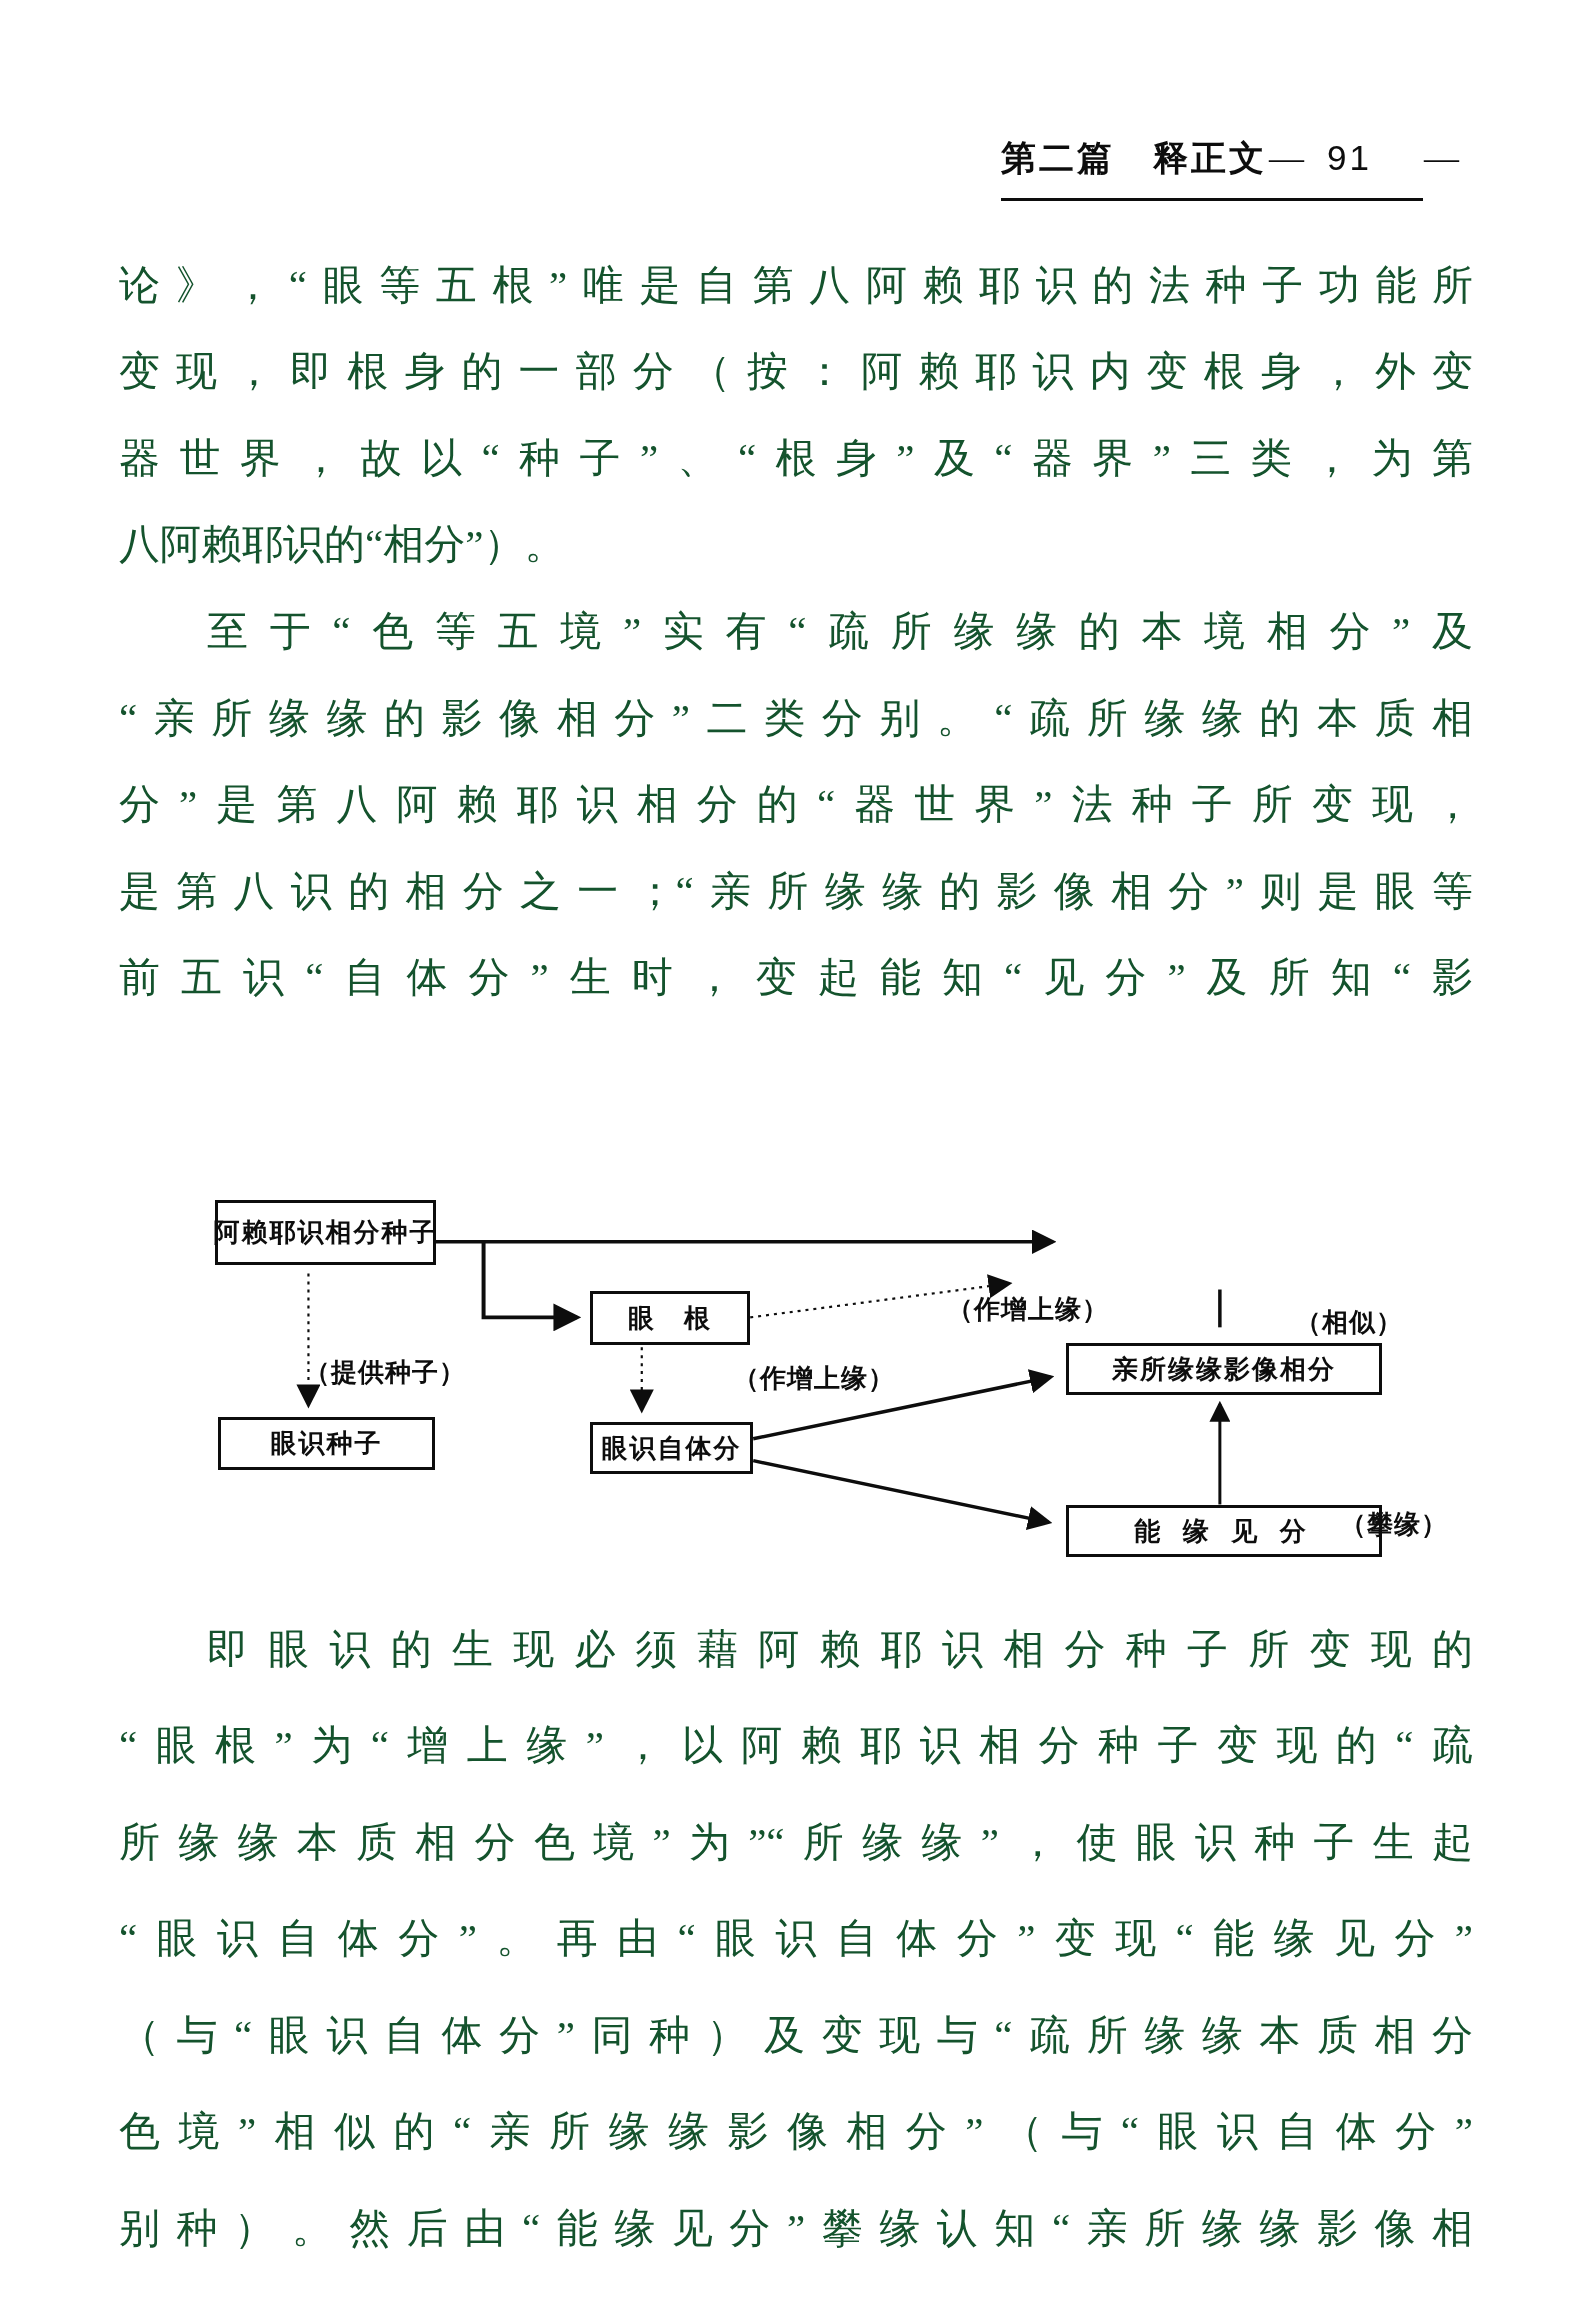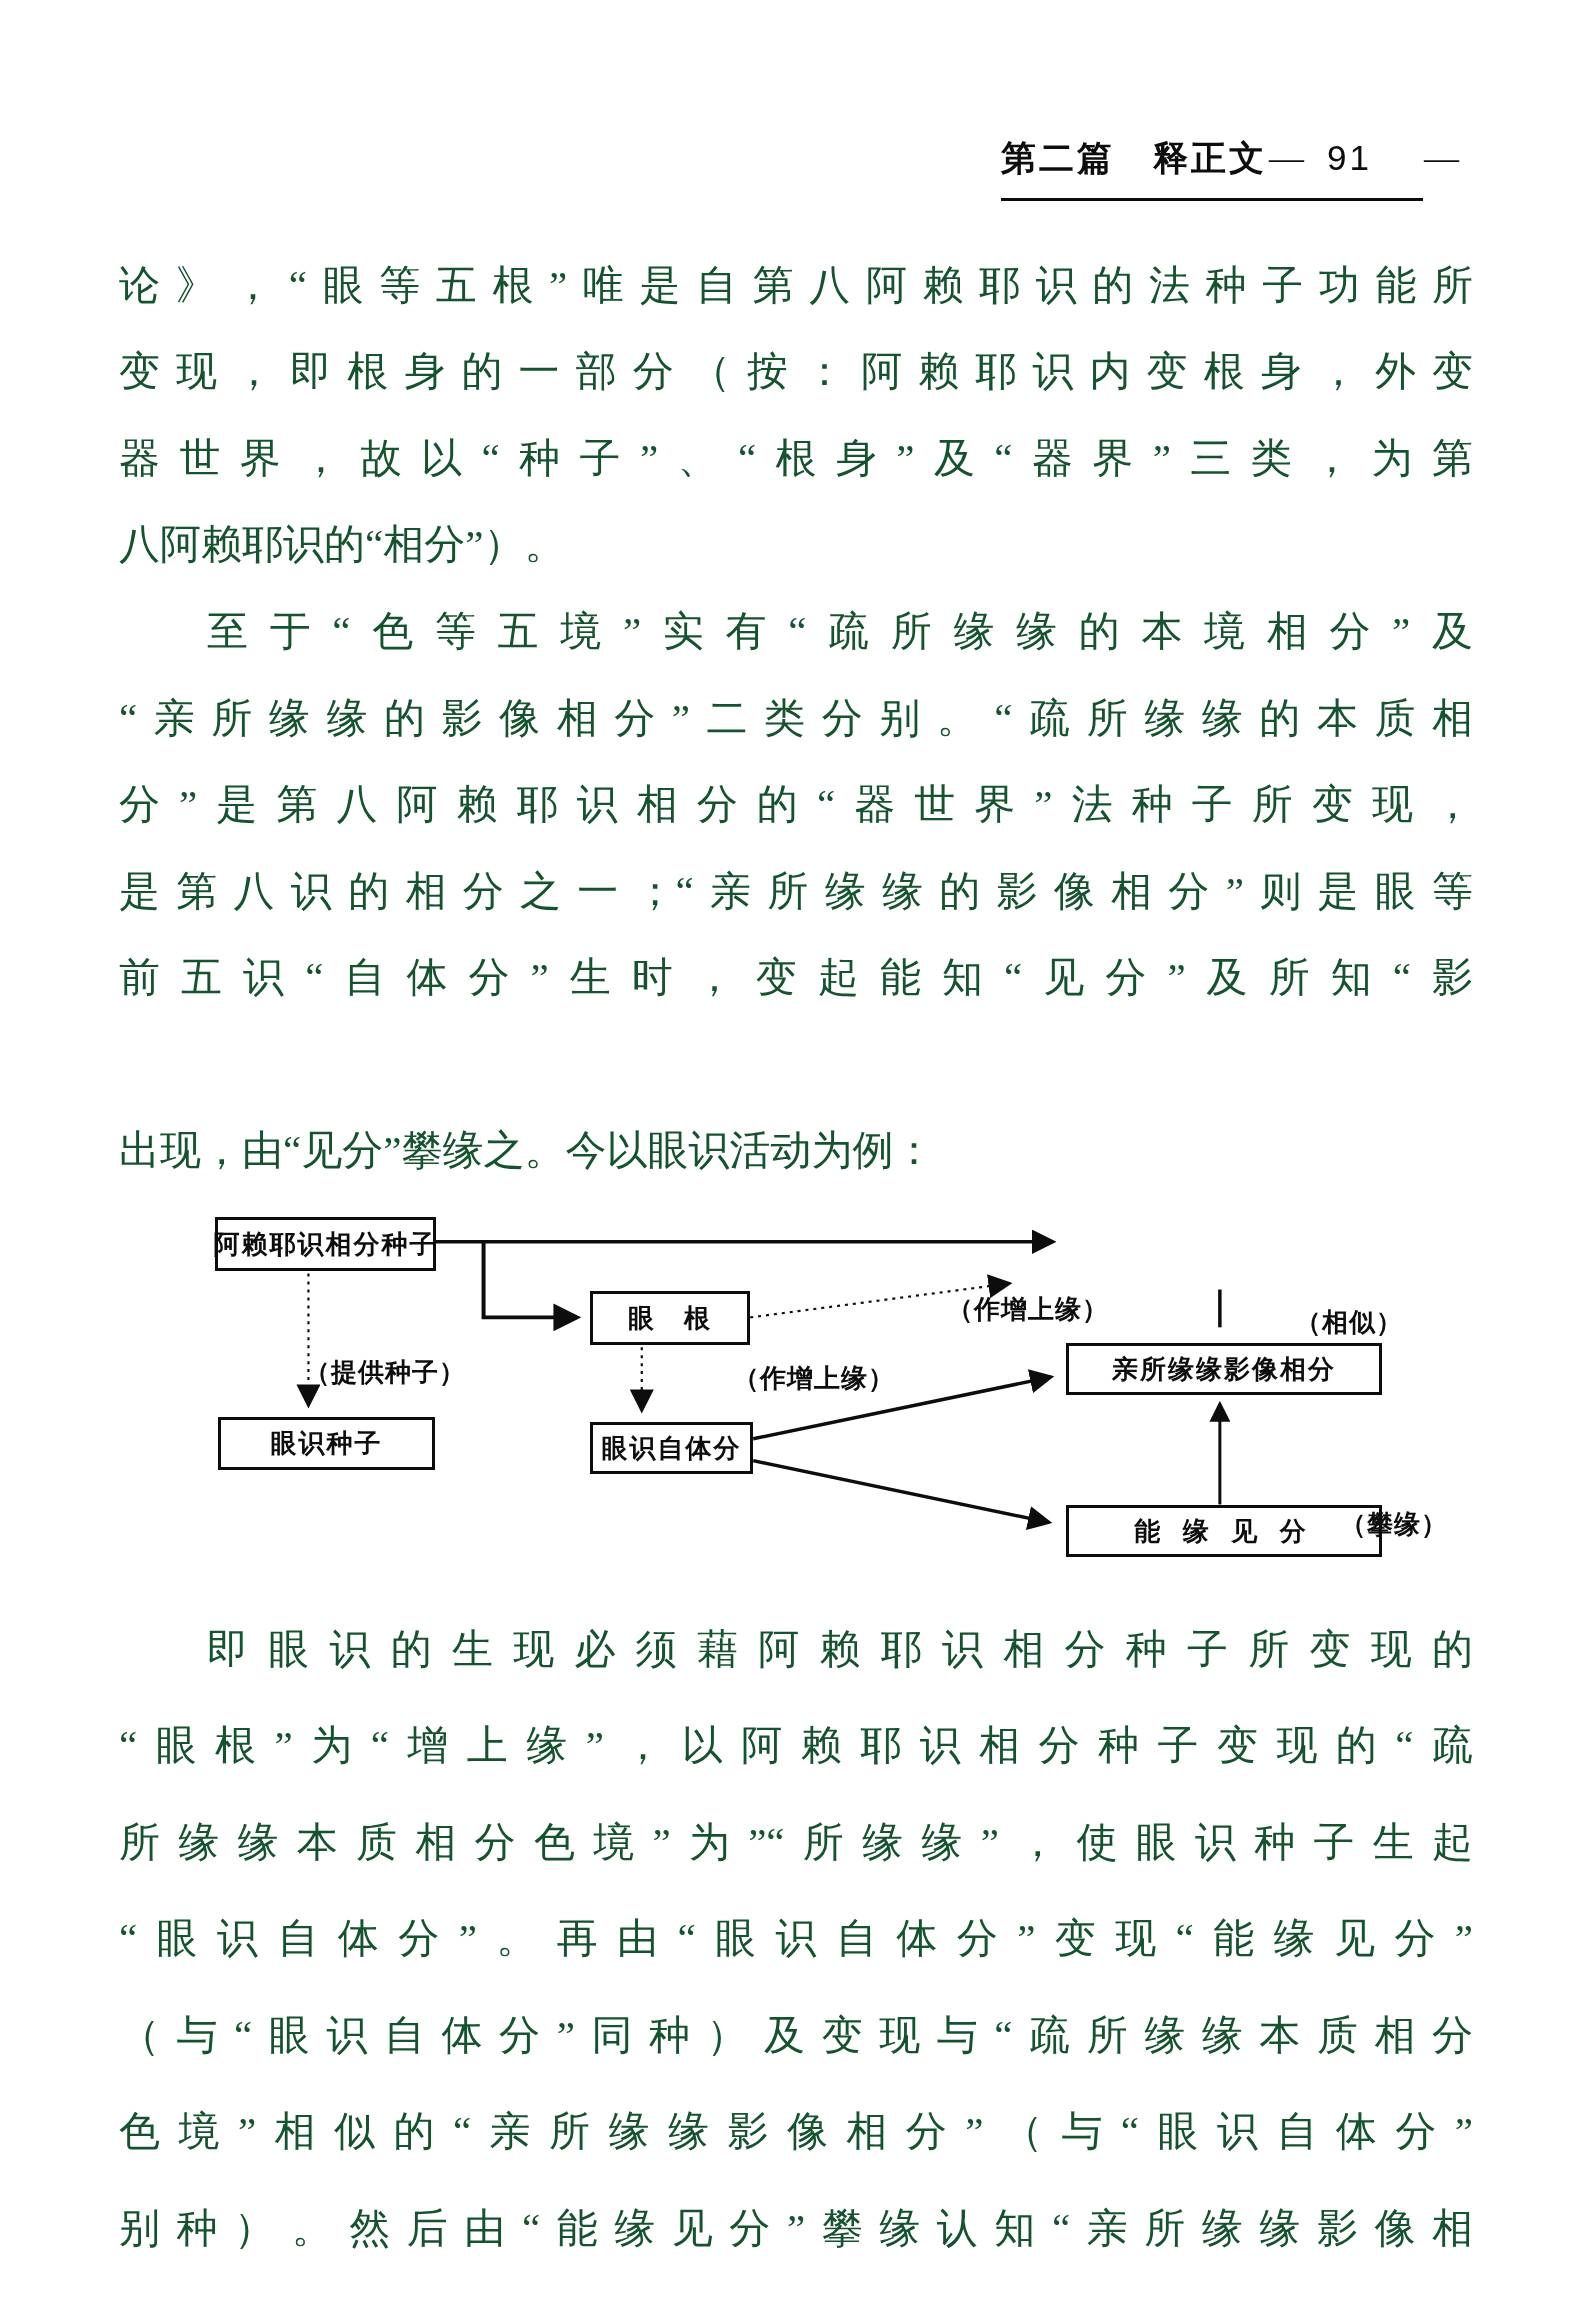--- a/index.html
+++ b/index.html
@@ -58,25 +58,24 @@
   <div class="bline jline" style="top:261px">论》，“眼等五根”唯是自第八阿赖耶识的法种子功能所</div>
   <div class="bline jline" style="top:347px">变现，即根身的一部分（按：阿赖耶识内变根身，外变</div>
   <div class="bline jline" style="top:434px">器世界，故以“种子”、“根身”及“器界”三类，为第</div>
   <div class="bline" style="top:520px">八阿赖耶识的“相分”）。</div>
 
   <div class="bline jline indent" style="top:607px">至于“色等五境”实有“疏所缘缘的本境相分”及</div>
   <div class="bline jline" style="top:694px">“亲所缘缘的影像相分”二类分别。“疏所缘缘的本质相</div>
   <div class="bline jline" style="top:780px">分”是第八阿赖耶识相分的“器世界”法种子所变现，</div>
   <div class="bline jline" style="top:867px">是第八识的相分之一；“亲所缘缘的影像相分”则是眼等</div>
   <div class="bline jline" style="top:953px">前五识“自体分”生时，变起能知“见分”及所知“影</div>
-  <div class="bline" style="top:1126px">出现，由“见分”攀缘之。今以眼识活动为例：</div>
 
   <div class="diagram">
 
-    <div class="dbox" style="left:215px;top:23px;width:221px;height:54px;">阿赖耶识相分种子</div>
+    <div class="dbox" style="left:215px;top:6px;width:221px;height:65px;">阿赖耶识相分种子</div>
     <div class="dbox" style="left:590px;top:97px;width:160px;height:54px;">眼　根</div>
     <div class="dbox" style="left:218px;top:223px;width:217px;height:53px;">眼识种子</div>
     <div class="dbox" style="left:590px;top:228px;width:163px;height:52px;">眼识自体分</div>
     <div class="dbox" style="left:1066px;top:149px;width:316px;height:52px;">亲所缘缘影像相分</div>
     <div class="dbox" style="left:1066px;top:311px;width:316px;height:52px;letter-spacing:8px;">能 缘 见 分</div>
 
     <div class="dlabel" style="left:304px;top:161px;">（提供种子）</div>
     <div class="dlabel" style="left:947px;top:98px;">（作增上缘）</div>
     <div class="dlabel" style="left:733px;top:167px;">（作增上缘）</div>
     <div class="dlabel" style="left:1295px;top:111px;">（相似）</div>

